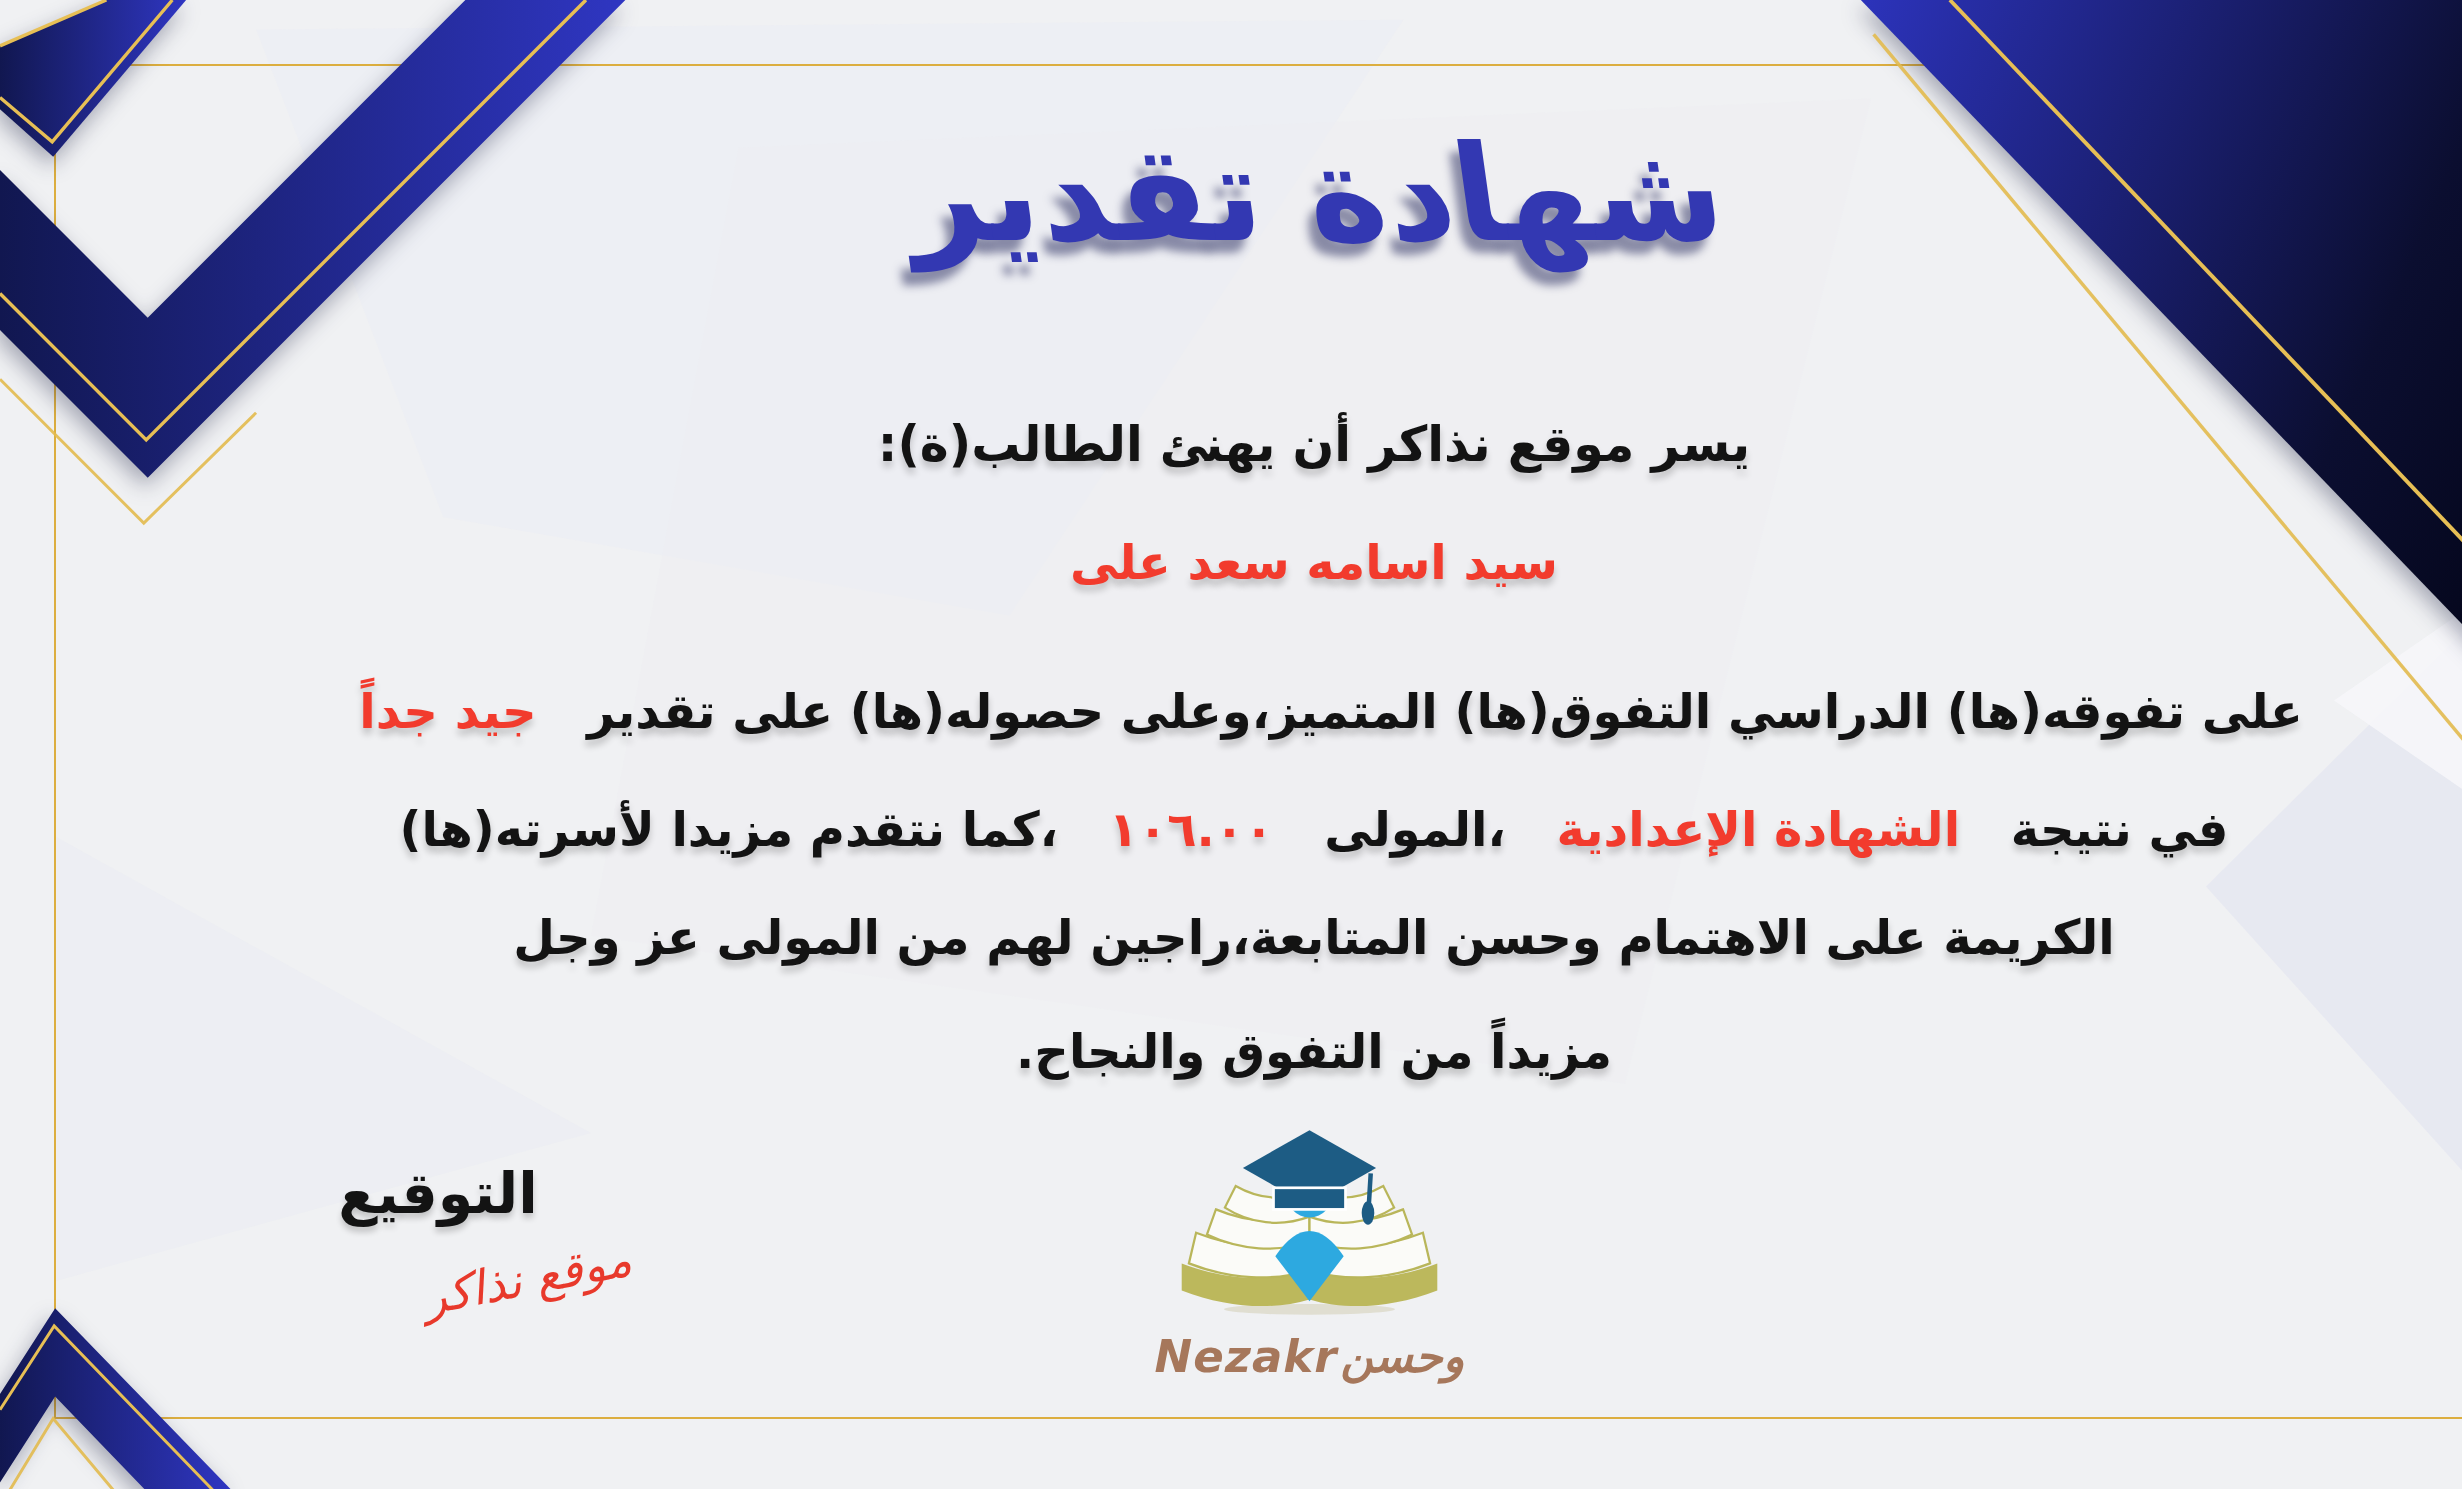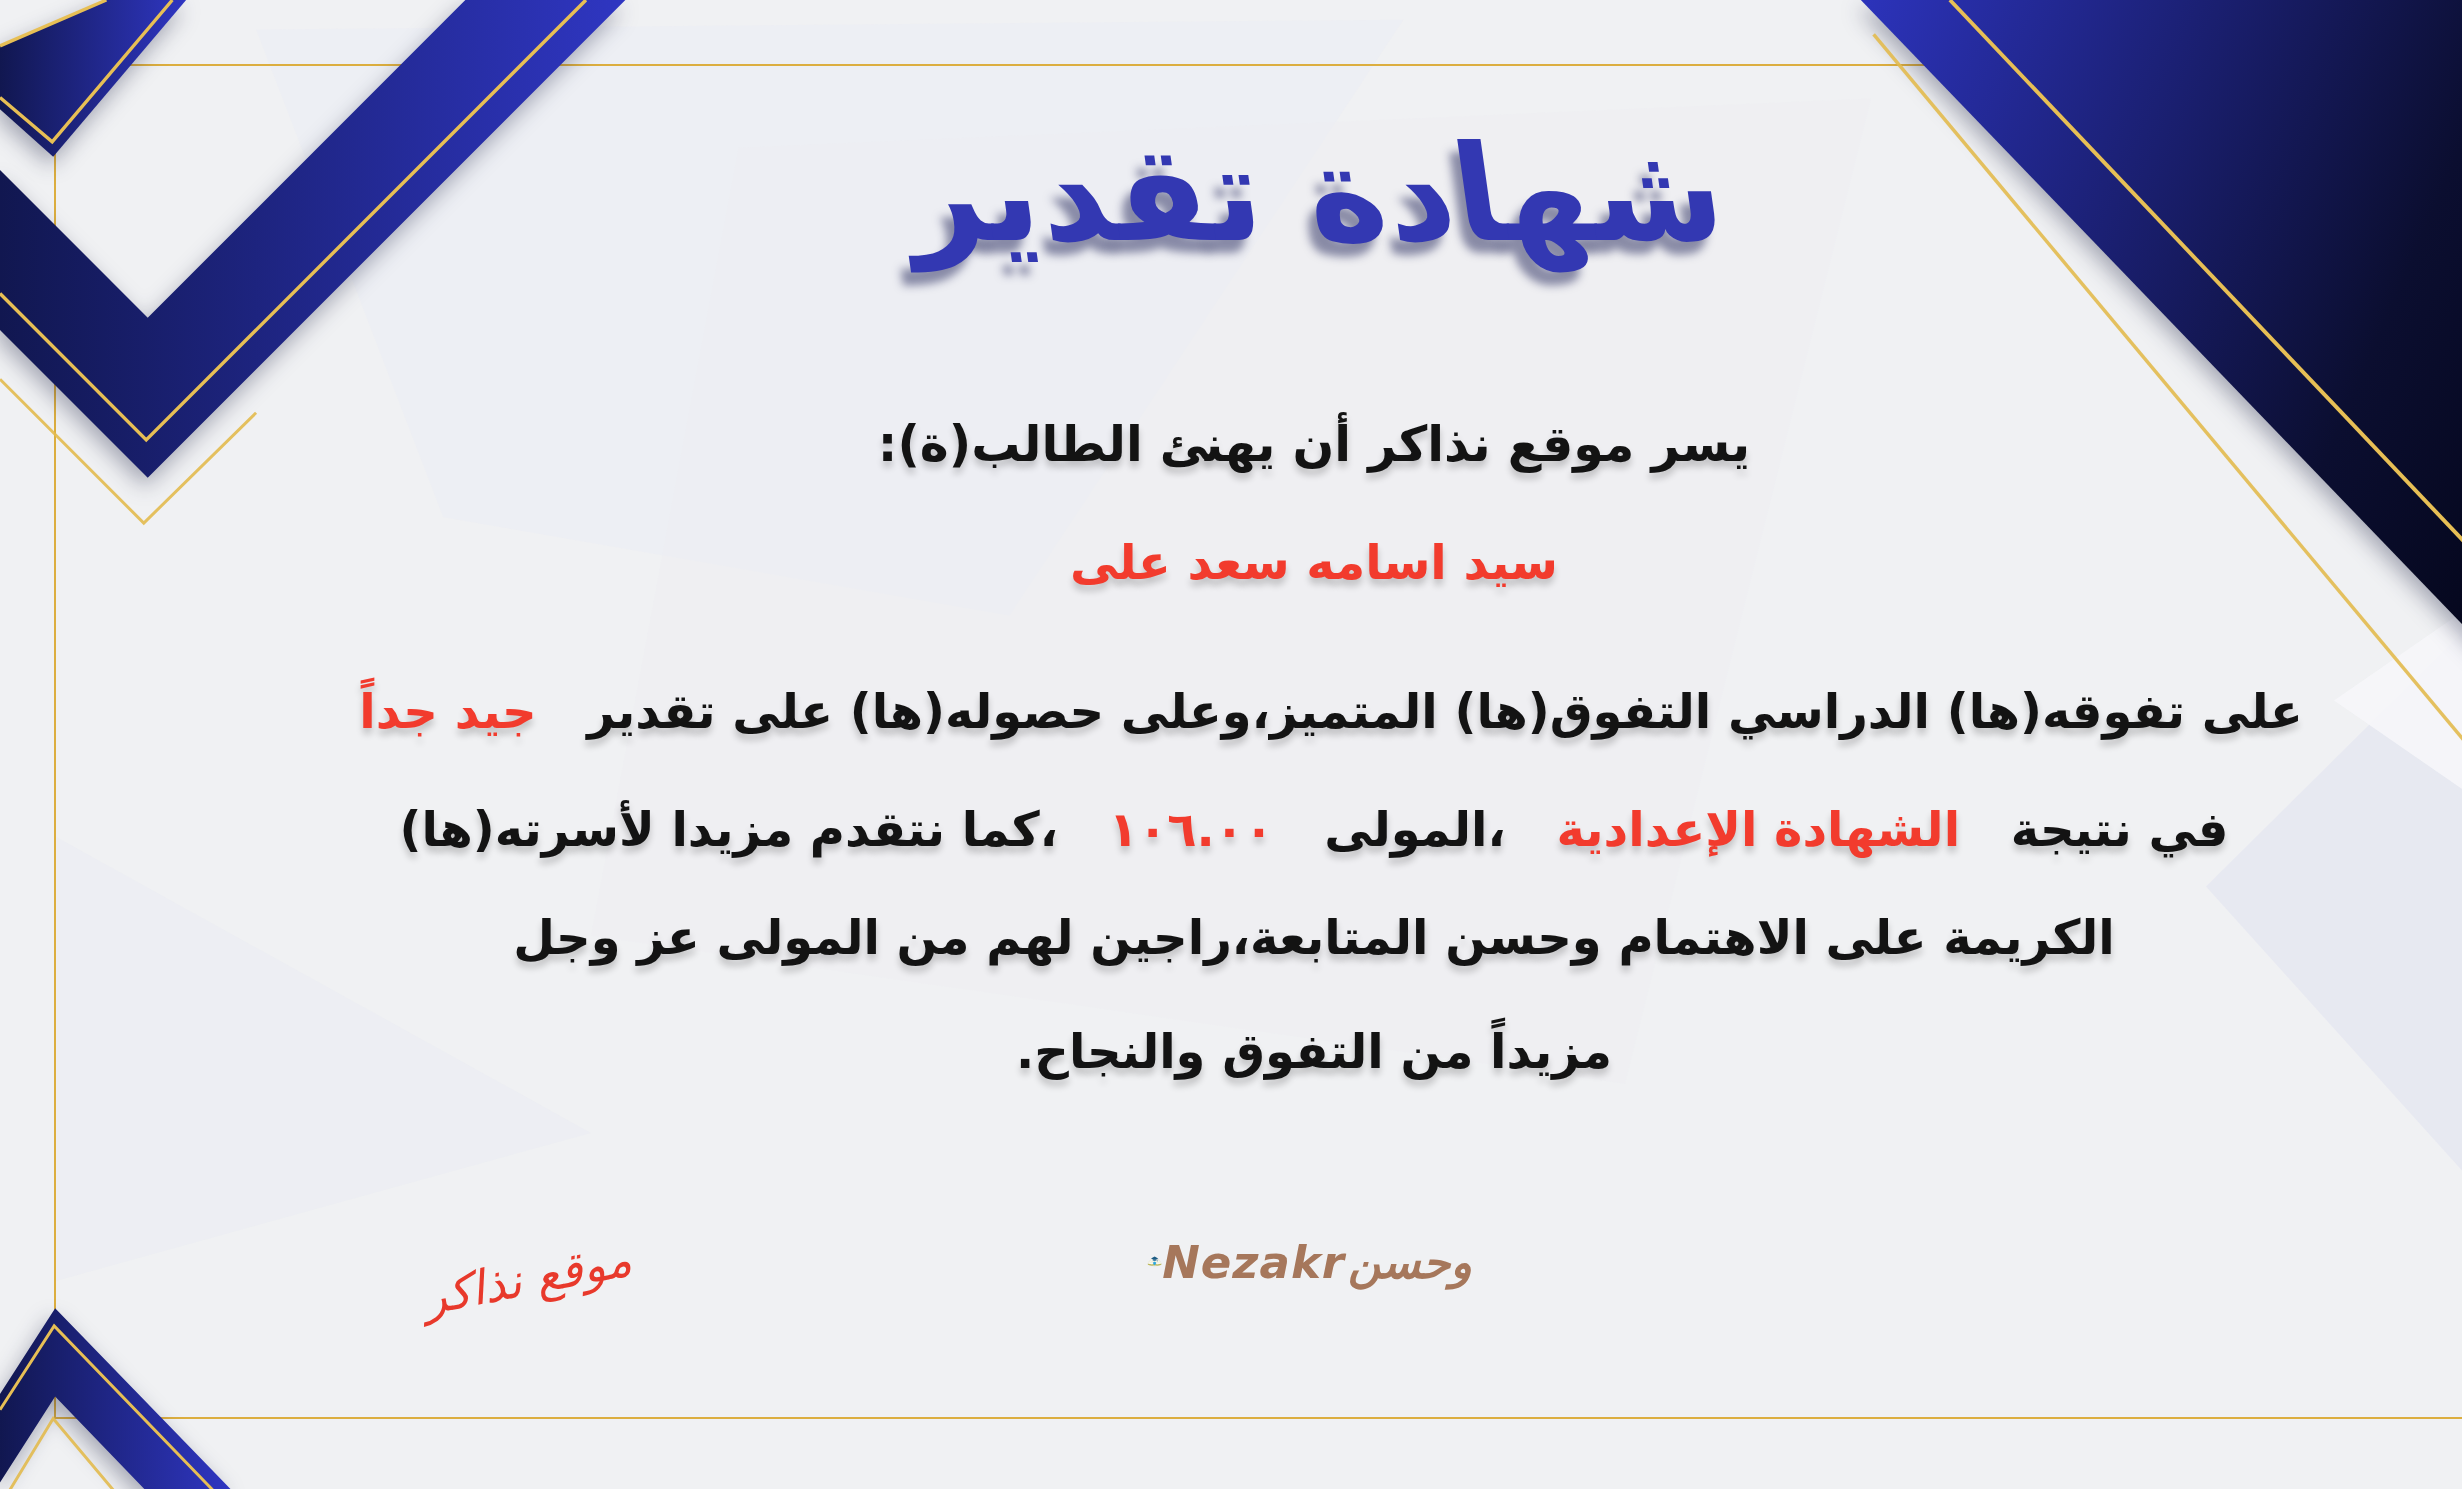--- a/index.html
+++ b/index.html
@@ -44,21 +44,21 @@
     font-size:57px;font-weight:700;color:var(--ink);z-index:4;direction:rtl;
     text-shadow:0 4.9px 6.9px rgba(0,0,0,.2);
   }
   .sig-script{
     position:absolute;left:389px;top:1251px;width:276px;text-align:center;
     font-size:47px;font-style:italic;color:#e8392b;z-index:4;direction:rtl;
     transform:rotate(-11deg);
   }
   .logo{
     position:absolute;left:1147px;top:1123px;width:325px;height:276px;z-index:4;
-    display:flex;align-items:center;
+    display:flex;flex-direction:column;align-items:center;
   }
   .logo svg{width:295px;height:207px;display:block;}
   .logo-word{
     direction:ltr;display:flex;align-items:baseline;gap:3px;
     font-size:45px;font-weight:700;font-style:italic;color:var(--brown);
     line-height:1;margin-top:3.9px;letter-spacing:1px;
   }
   .shadowed{filter:drop-shadow(-6px 18px 22px rgba(20,25,60,.35));}
 </style>
 </head>
@@ -141,20 +141,21 @@
     <span class="red pad">الشهادة الإعدادية</span>
     <span>،المولى</span>
     <span class="red pad">١٠٦.٠٠</span>
     <span>،كما نتقدم مزيدا لأسرته(ها)</span>
   </div>
 
   <div class="txt l5">الكريمة على الاهتمام وحسن المتابعة،راجين لهم من المولى عز وجل</div>
 
   <div class="txt l6">مزيداً من التفوق والنجاح.</div>
 
+  <div class="sig-label">التوقيع</div>
   <div class="sig-script">موقع نذاكر</div>
 
   <div class="logo">
     <svg viewBox="0 0 320 230" aria-hidden="true">
 
       <ellipse cx="160" cy="207" rx="95" ry="6" fill="#d9d5c2" opacity="0.7"></ellipse>
 
       <path d="M18,186 C70,206 120,208 160,196 C200,208 250,206 302,186 L302,156 C250,176 200,176 160,164 C120,176 70,176 18,156 Z" fill="#bcb85c"></path>
 
       <g>

